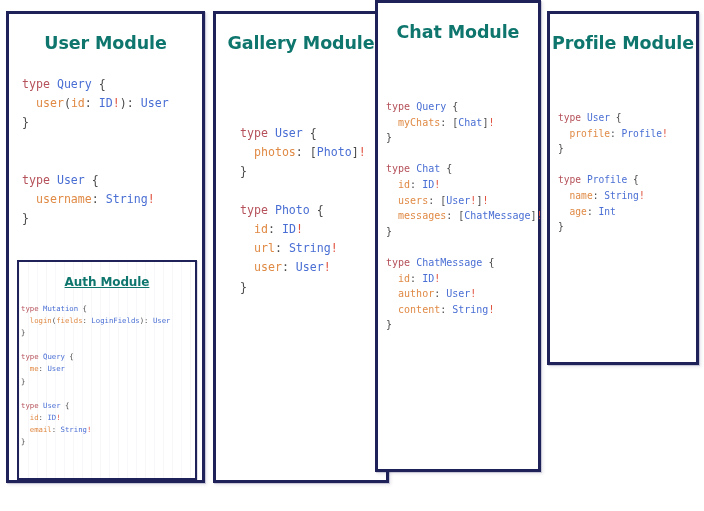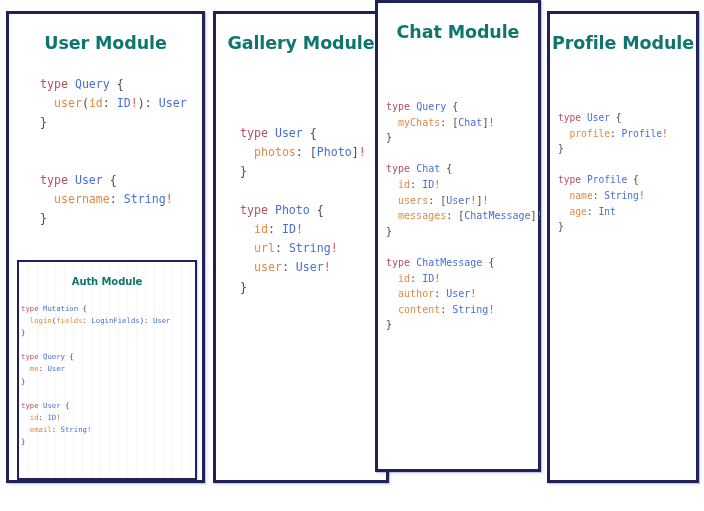--- a/index.html
+++ b/index.html
@@ -75,21 +75,21 @@
   }
 
   
   #card-user {
     left: 6px;
     top: 11px;
     width: 199px;
     height: 472px;
   }
   #user-code {
-    margin-left: 31px;
+    margin-left: 13px;
     margin-top: 21px;
   }
 
   
   #card-auth {
     position: absolute;
     box-sizing: border-box;
     left: 8px;
     top: 246px;
     width: 180px;
@@ -105,23 +105,24 @@
     pointer-events: none;
     background-image: repeating-linear-gradient(
         to right,
         rgba(31,34,89,0.035) 0px,
         rgba(31,34,89,0.035) 1px,
         rgba(0,0,0,0) 1px,
         rgba(0,0,0,0) 9px);
   }
   #card-auth > .card-title {
     position: relative;
-    font-size: 10px;
+    font-size: 12px;
     line-height: 14px;
     margin-top: 13px;
+    text-decoration: underline;
   }
   #auth-code {
     position: relative;
     margin-left: 2px;
     margin-top: 14px;
   }
 
   
   #card-gallery {
     left: 213px;
@@ -146,21 +147,21 @@
     margin-top: 56px;
     font-size: 10px;
     line-height: 15.6px;
   }
 
   
   #card-profile {
     left: 547px;
     top: 11px;
     width: 152px;
-    height: 472px;
+    height: 354px;
   }
   #profile-code {
     margin-left: 8px;
     margin-top: 56px;
     font-size: 9.6px;
     line-height: 15.6px;
   }
 </style>
 </head>
 <body>

